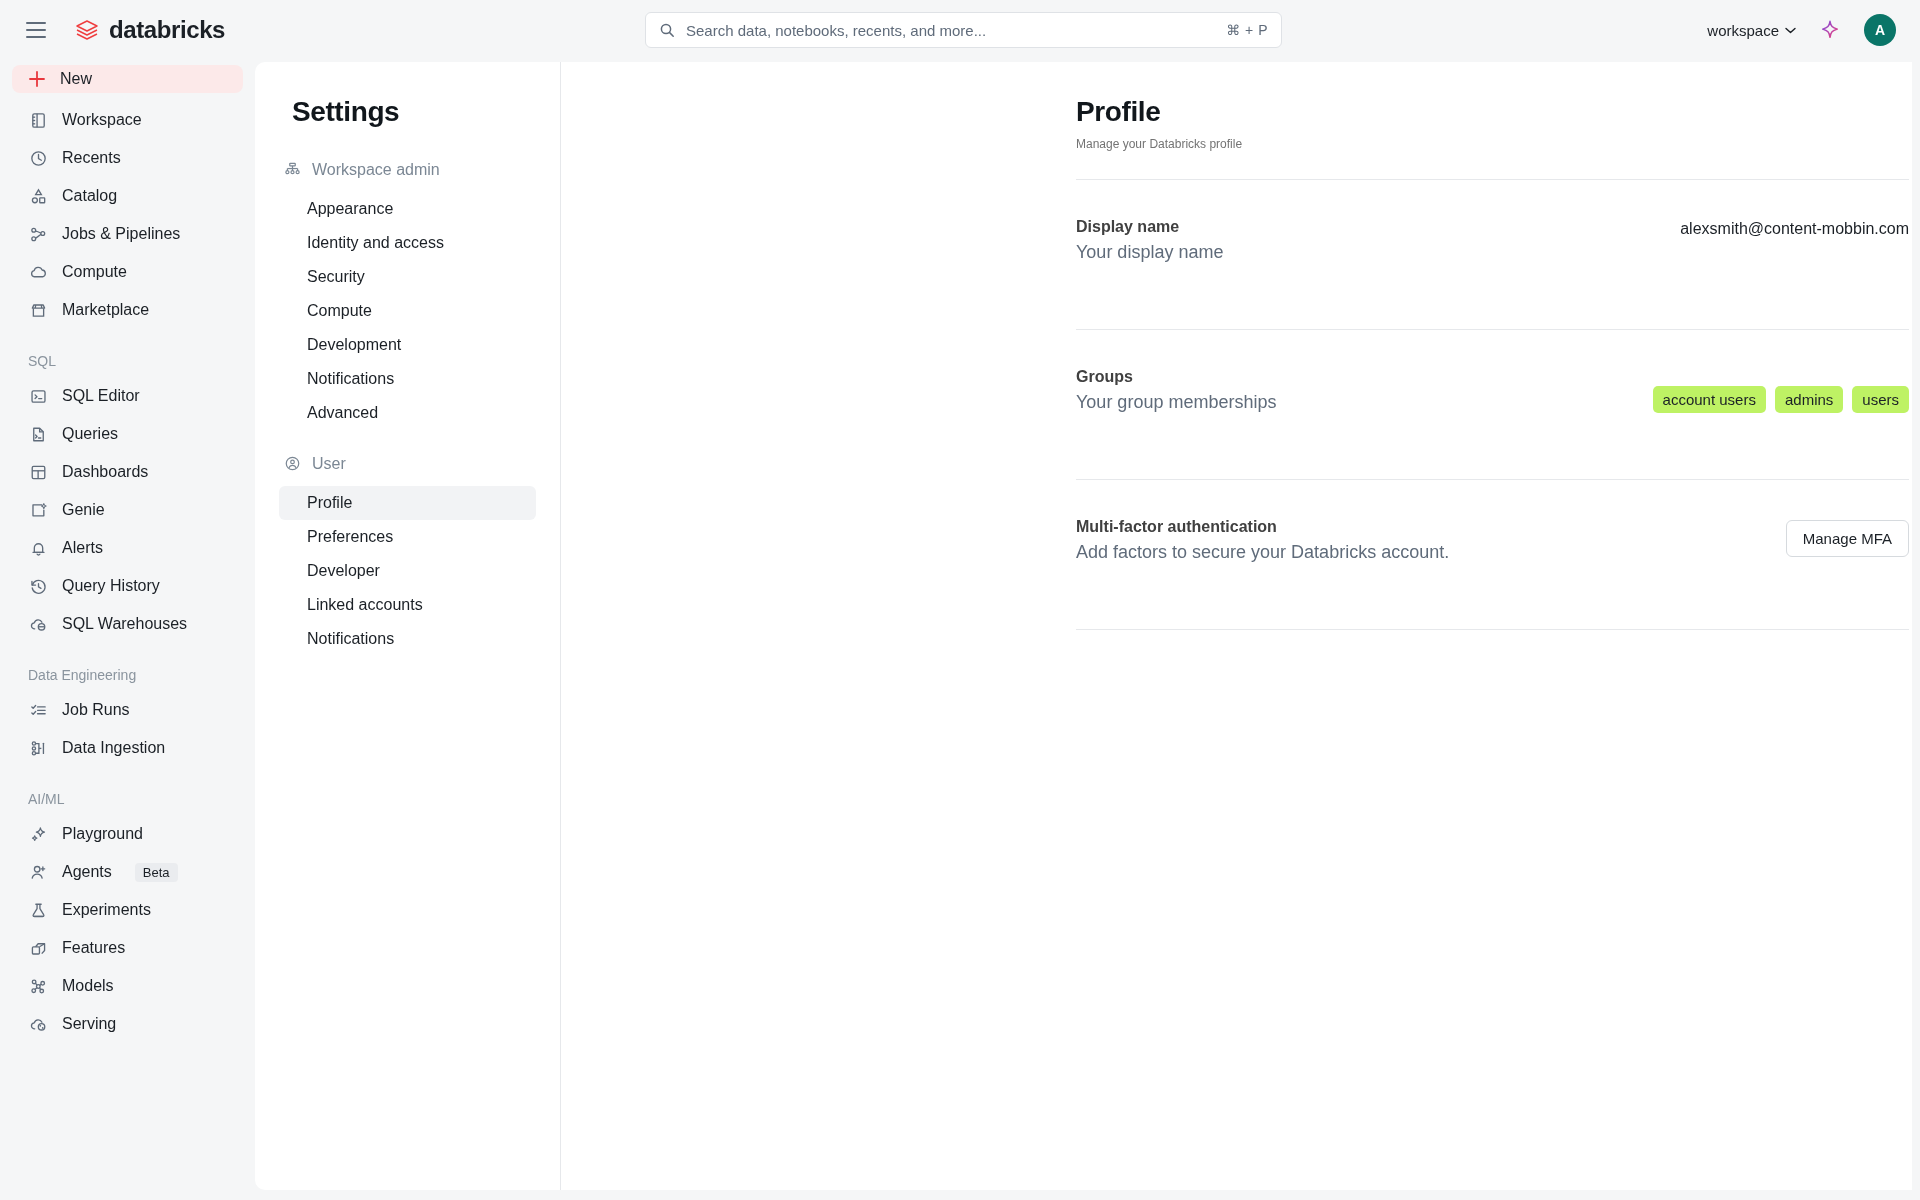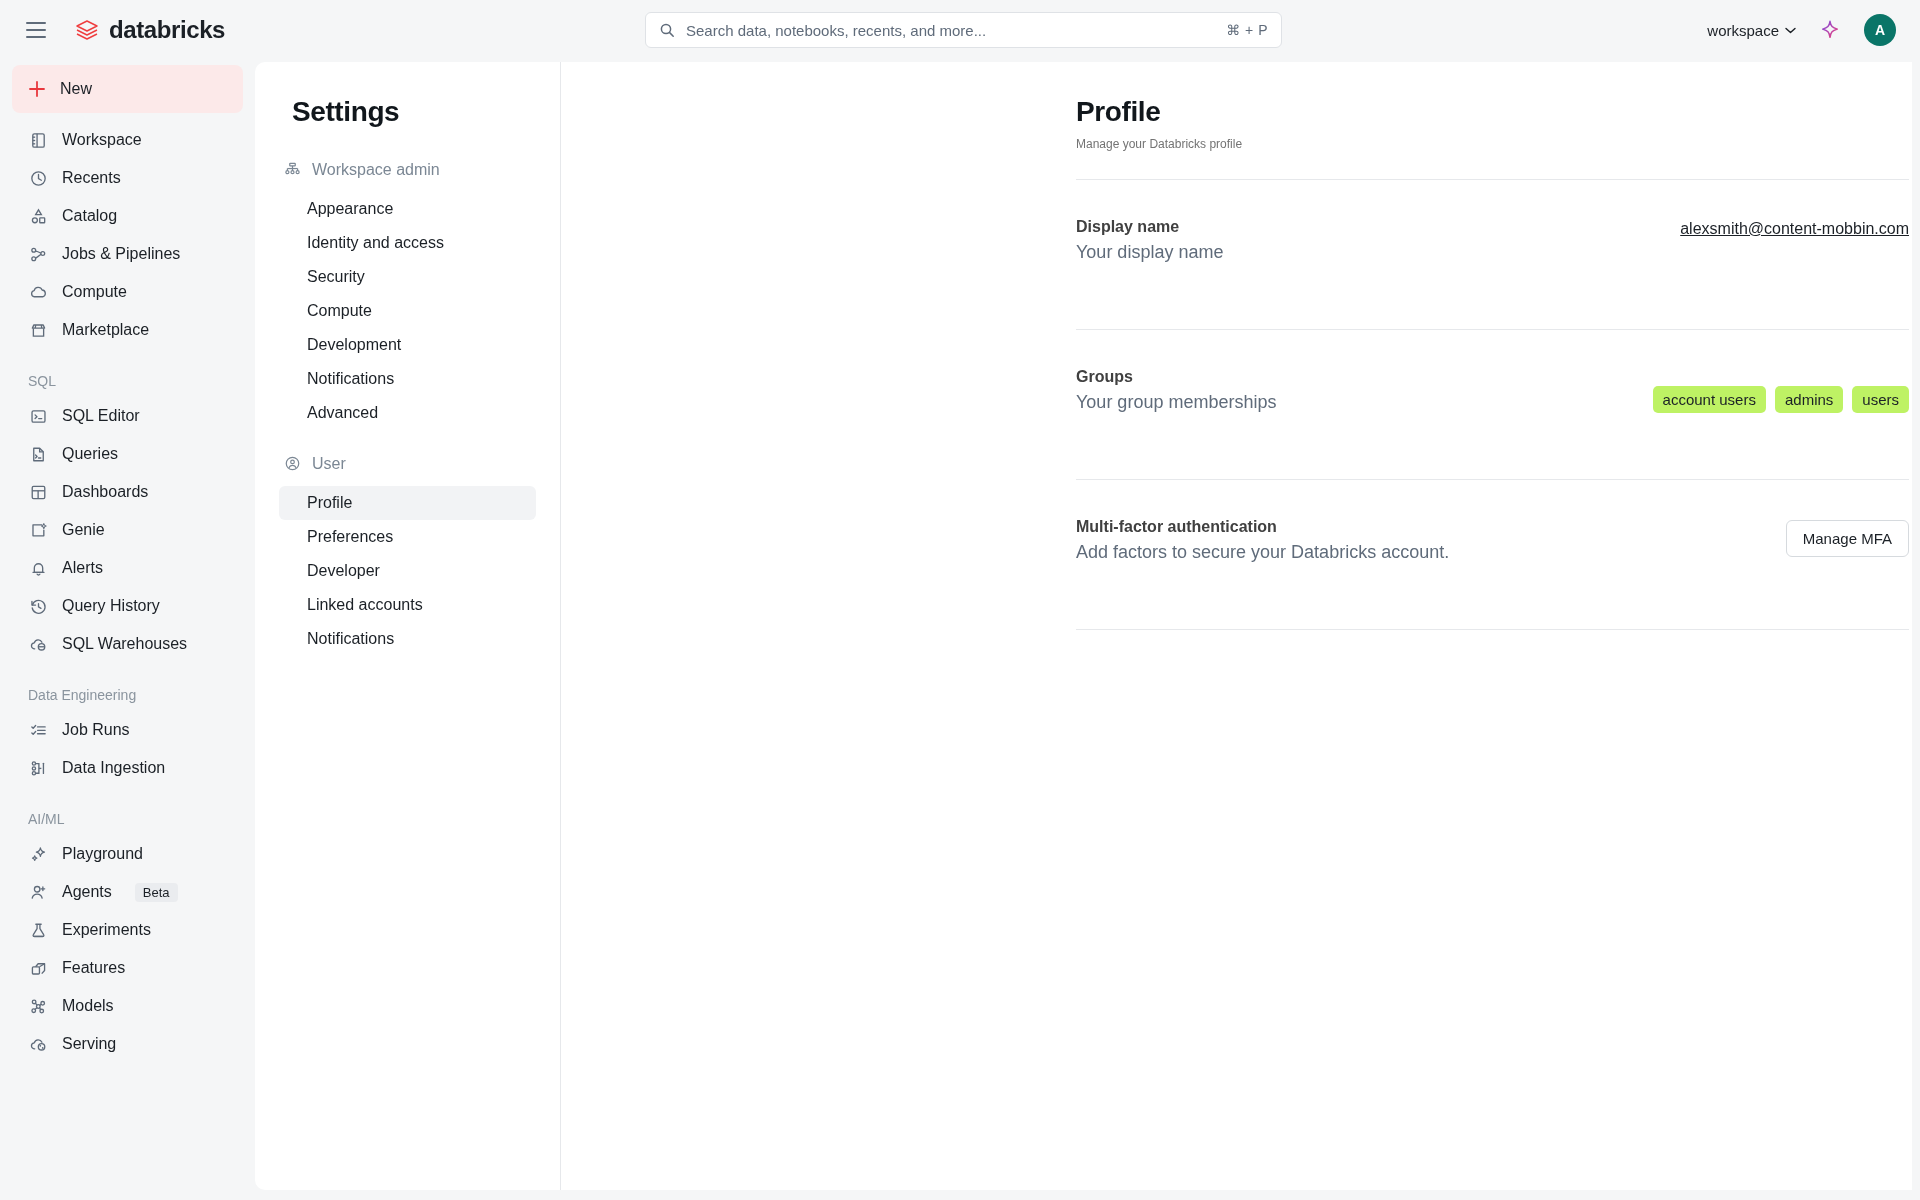--- a/index.html
+++ b/index.html
@@ -41,21 +41,21 @@
     color: #fff; font-size: 14px; font-weight: 600;
     display: flex; align-items: center; justify-content: center; cursor: pointer;
   }
 
   
   .leftnav {
     position: absolute; left: 0; top: 60px; width: 255px; height: 1140px;
     background: #f5f6f7; padding: 0 12px; overflow: hidden;
   }
   .new-btn {
-    margin-top: 5px; height: 48px; background: #fce9e9; border-radius: 8px;
+    margin-top: 5px; height: 28px; background: #fce9e9; border-radius: 8px;
     display: flex; align-items: center; padding: 12px 16px; gap: 14px; cursor: pointer;
   }
   .new-btn .plus { width: 18px; height: 18px; flex: none; }
   .new-btn .lbl { font-size: 16px; color: #1b2026; font-weight: 500; }
 
   .nav-item {
     height: 38px; display: flex; align-items: center; gap: 14px;
     padding: 0 16px; border-radius: 6px; cursor: pointer;
   }
   .nav-item .ico { width: 20px; height: 20px; flex: none; display:flex; align-items:center; justify-content:center; }
@@ -94,21 +94,21 @@
   .content { position: absolute; left: 306px; top: 0; right: 0; height: 100%; }
   .content-inner { width: 833px; margin-left: 515px; padding-top: 34px; }
   .page-title { font-size: 28px; font-weight: 700; color: #11171c; letter-spacing: -0.4px; }
   .page-sub { font-size: 12px; color: #737373; margin-top: 9px; }
   .rule { height: 1px; background: #e6e8eb; margin-top: 28px; }
 
   .row { display: flex; align-items: flex-start; justify-content: space-between; padding: 38px 0; }
   .row-left .row-title { font-size: 16px; font-weight: 700; color: #404040; }
   .row-left .row-desc { font-size: 18px; color: #5f6b7a; margin-top: 6px; }
   .row-right { display: flex; align-items: center; gap: 9px; padding-top: 2px; }
-  .row-value { font-size: 16px; color: #1b2026; text-decoration: underline; }
+  .row-value { font-size: 16px; color: #1b2026; }
   .tag { background: #bef264; color: #1b2026; font-size: 15px; padding: 5px 10px; border-radius: 5px; margin-top: 16px; }
   .btn {
     background: #fff; border: 1px solid #d6dade; border-radius: 6px;
     font-size: 15px; color: #1b2026; padding: 9px 16px; cursor: pointer;
     font-family: Liberation Sans, sans-serif;
   }
 </style>
 </head>
 <body>
 

